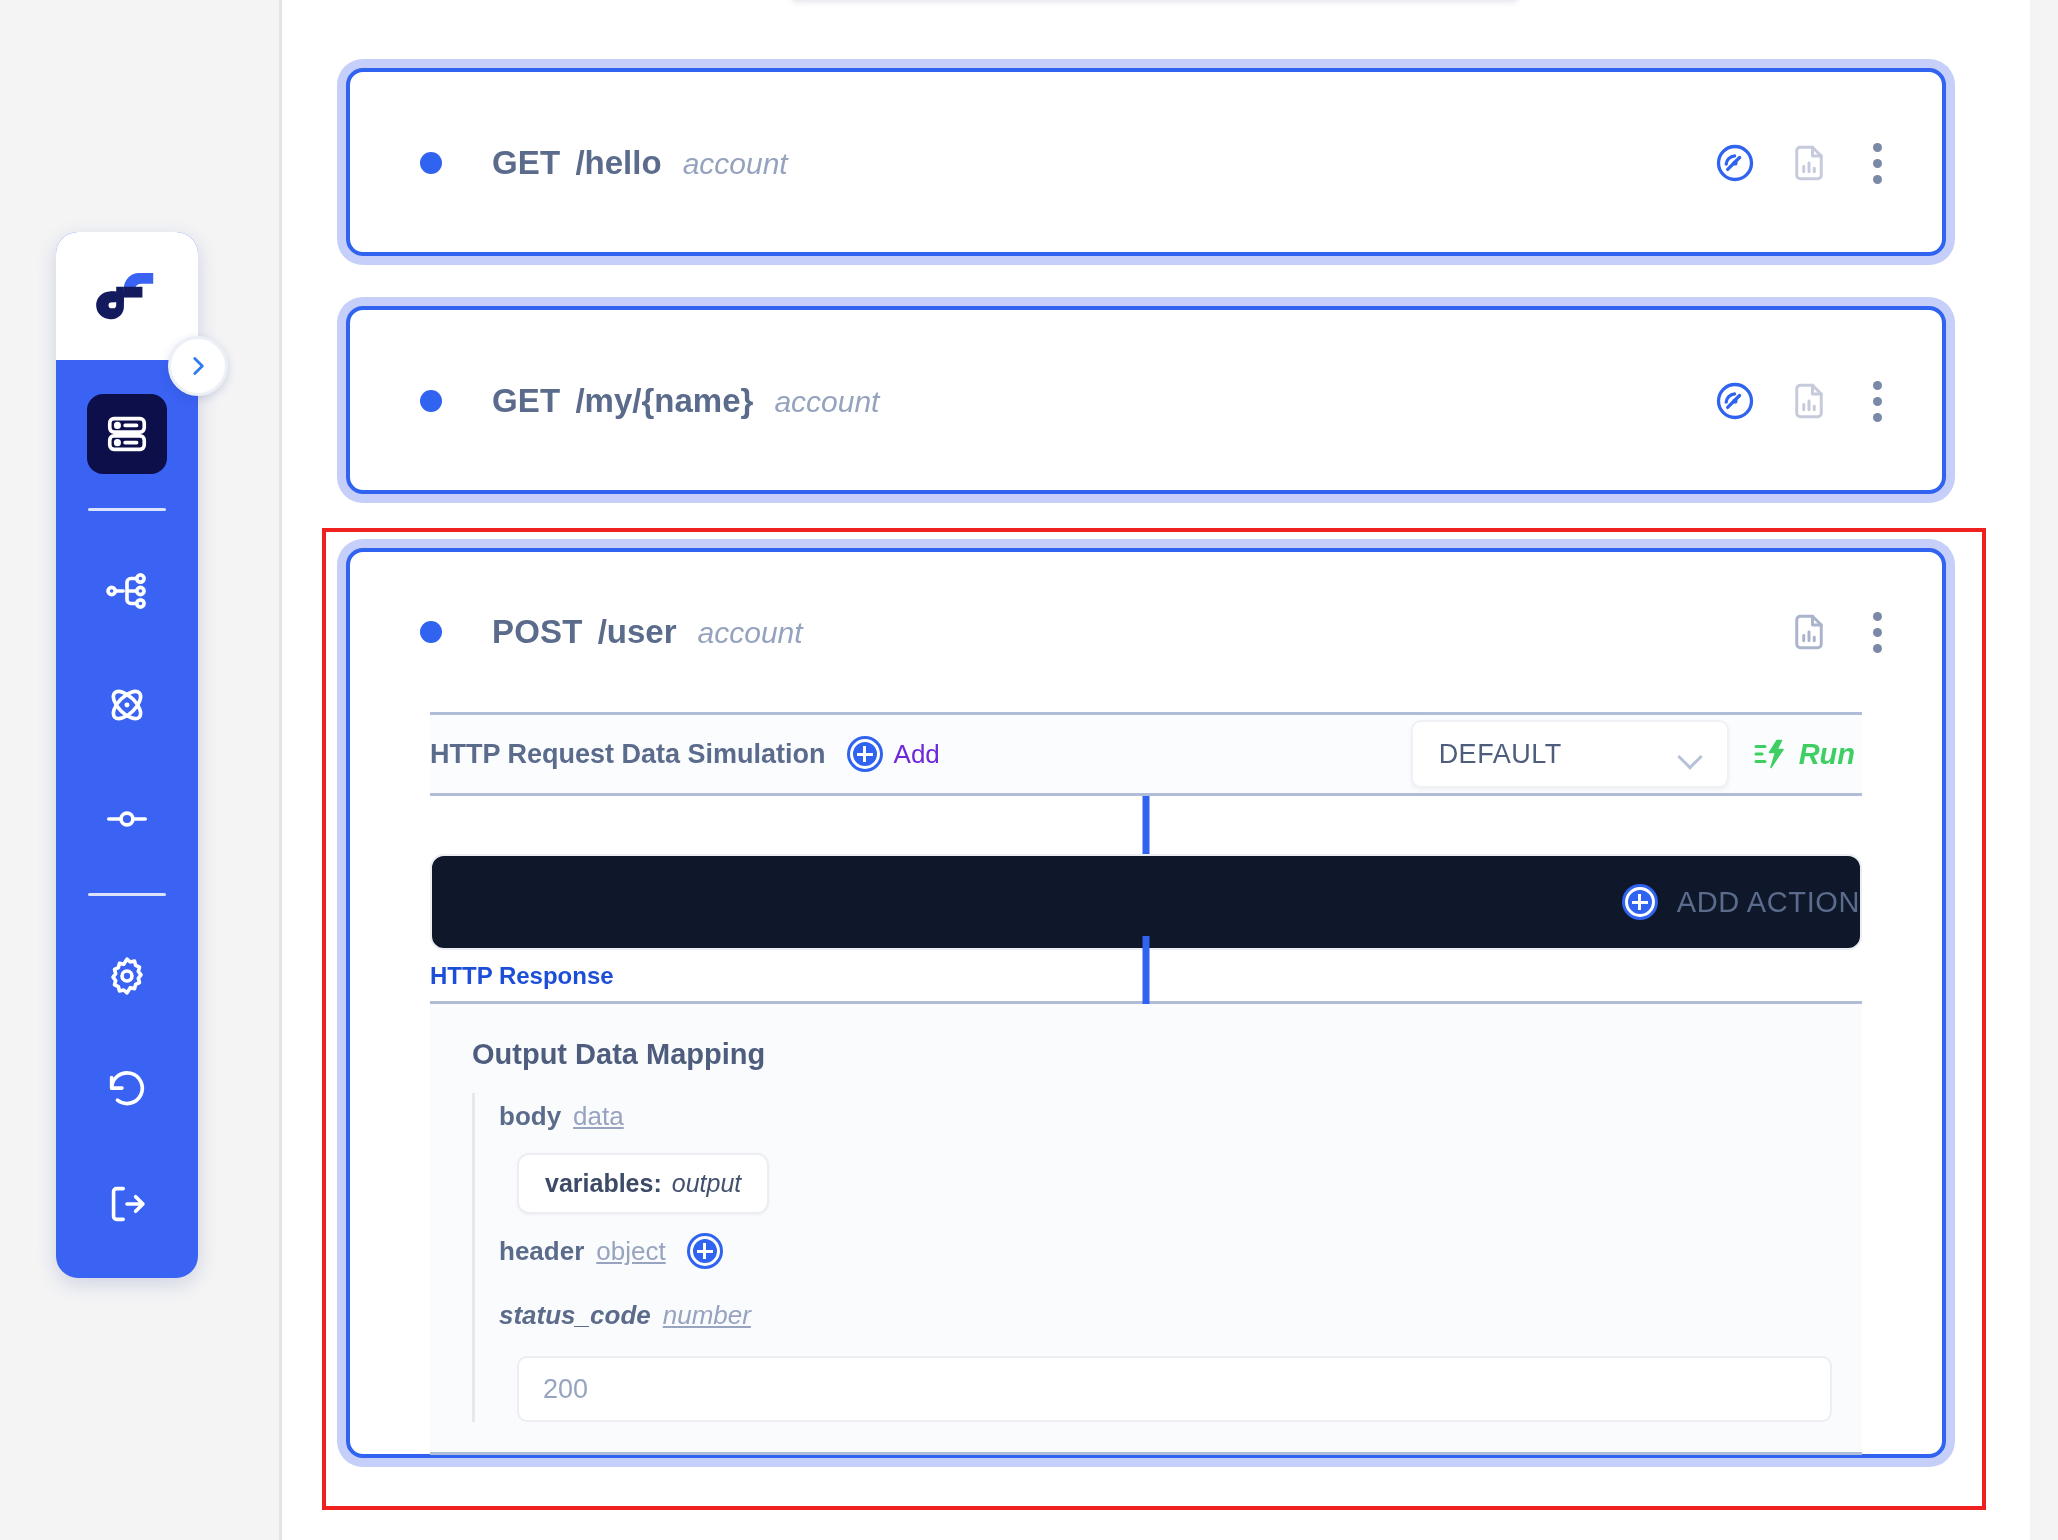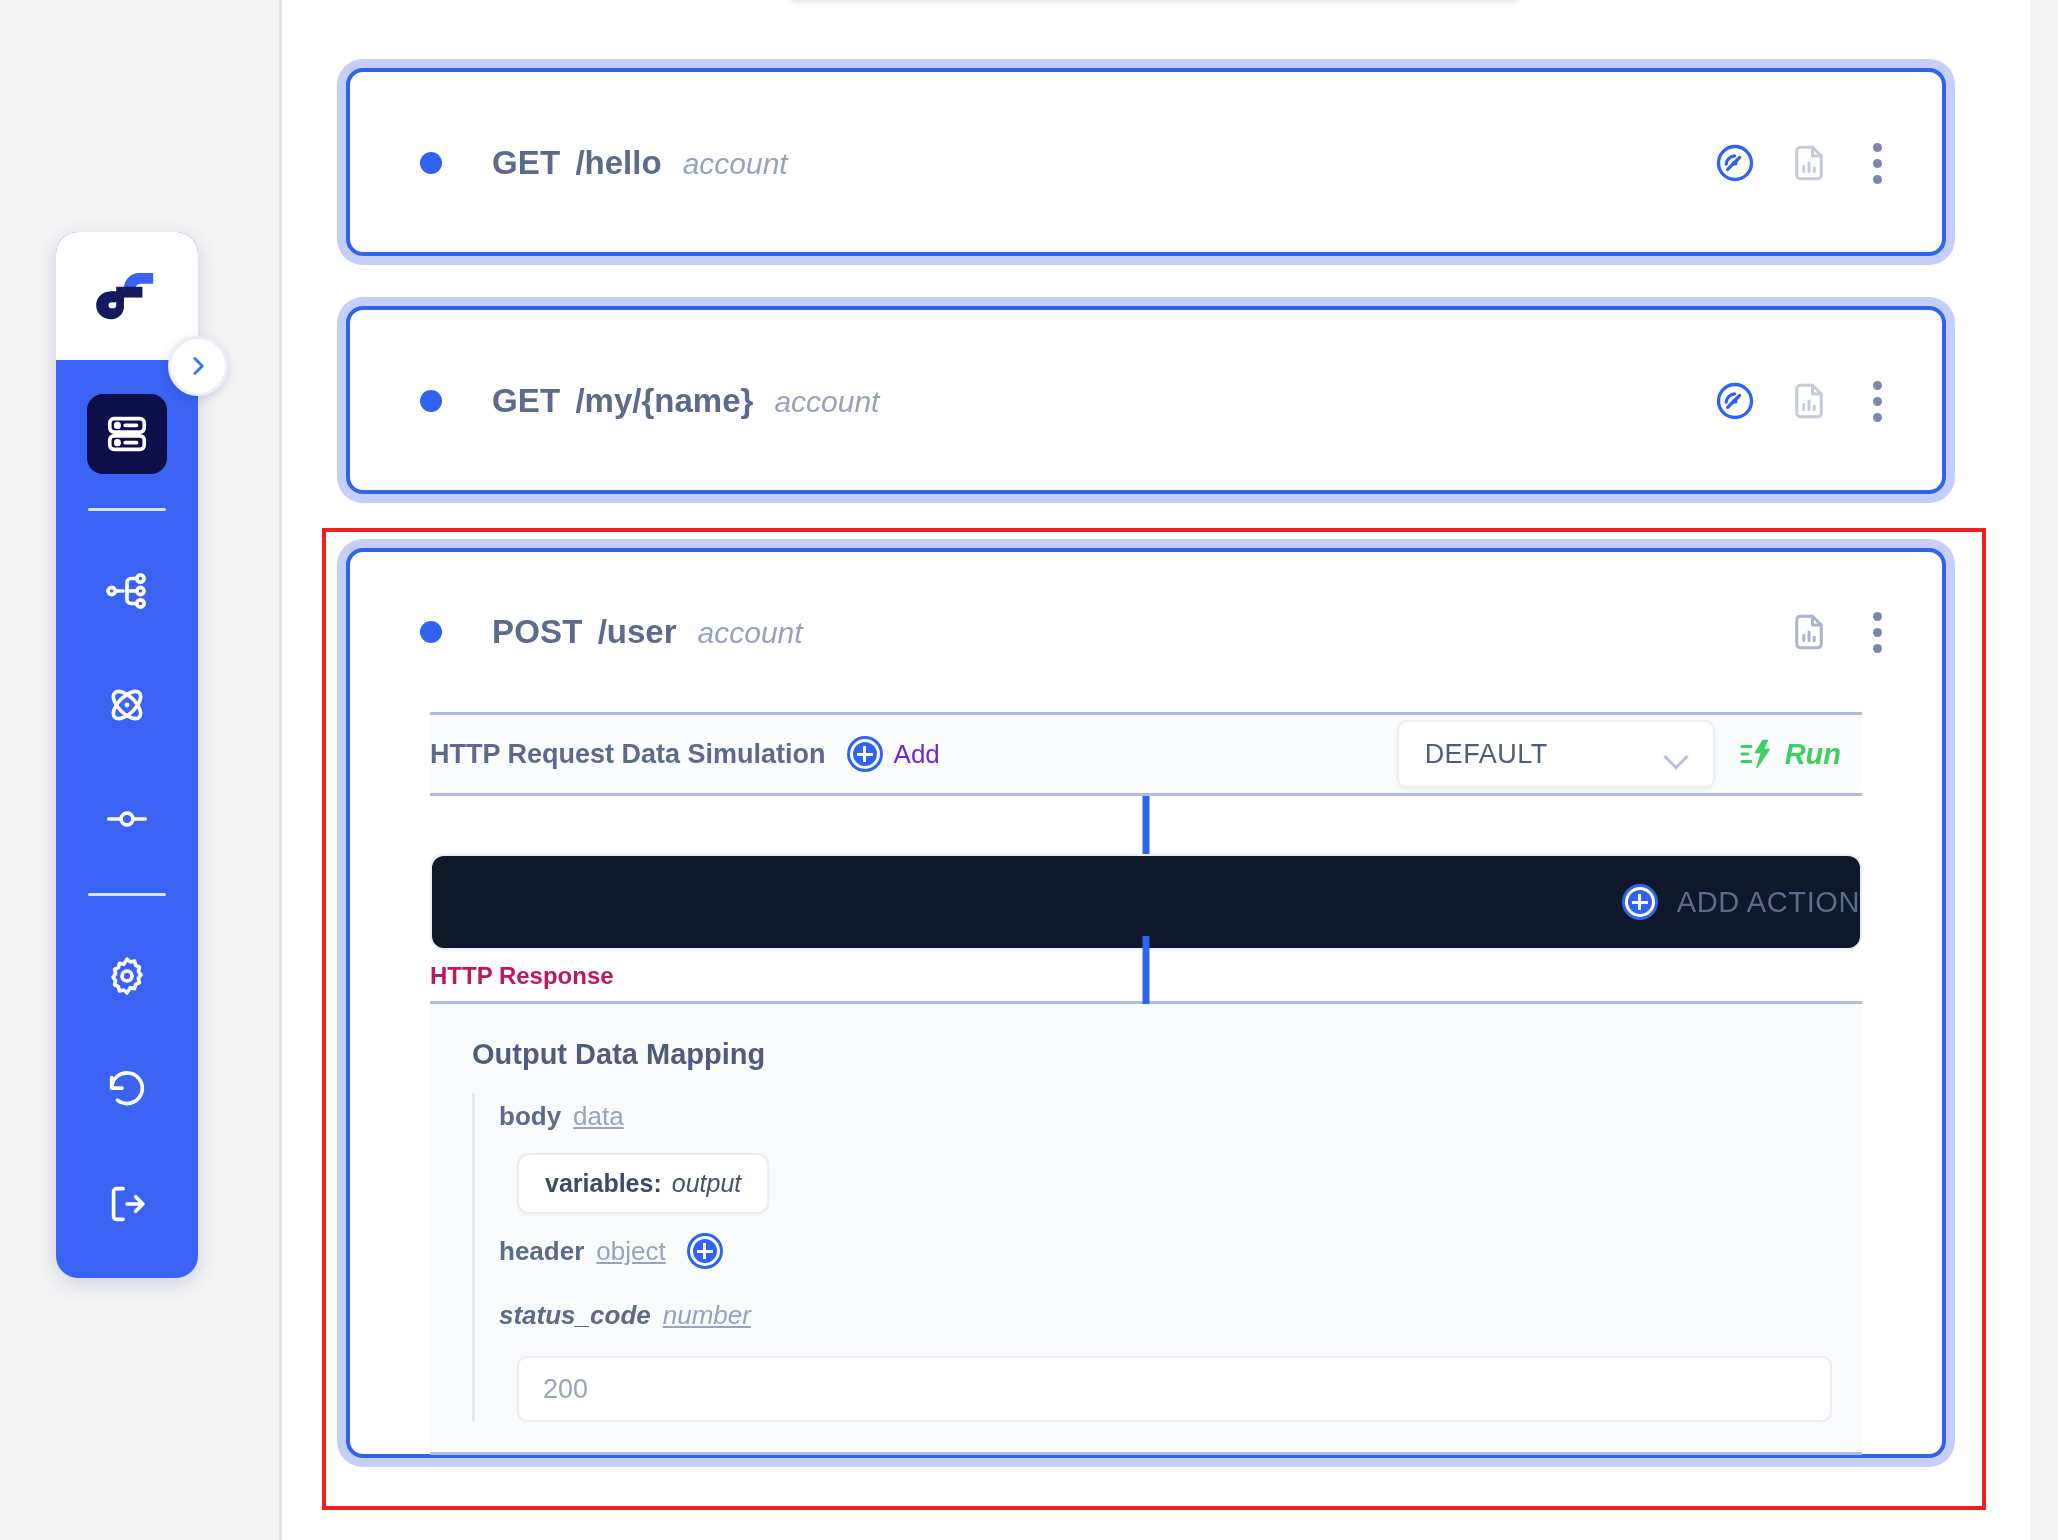--- a/index.html
+++ b/index.html
@@ -165,21 +165,21 @@
     display: flex; align-items: center; gap: 14px;
     margin-left: 24px;
   }
   .sim-add-text {
     font-size: 26px;
     color: #6d28d9;
     font-weight: 400;
   }
   .sim-right {
     position: absolute;
-    right: 15px; top: 50%;
+    right: 1px; top: 50%;
     transform: translateY(-50%);
     display: flex; align-items: center; gap: 24px;
   }
   .sel-box {
     width: 318px; height: 68px;
     background: #ffffff;
     border: 2px solid #f0f1f5;
     border-radius: 10px;
     box-shadow: 0 2px 4px rgba(40,50,90,.06);
     display: flex; align-items: center;
@@ -251,21 +251,21 @@
     position: relative;
     margin: 0 80px;
     height: 54px;
     display: flex; align-items: center;
     border-bottom: 3px solid #b0bdd6;
     background: #ffffff;
   }
   .resp-label {
     font-size: 24px;
     font-weight: bold;
-    color: #be185d;
+    color: #1d4ed8;
   }
 
   .odm-panel {
     position: relative;
     margin: 0 80px;
     background: #fafbfd;
     border-bottom: 3px solid #b0bdd6;
     padding: 34px 0 30px 0;
   }
   .odm-title {

